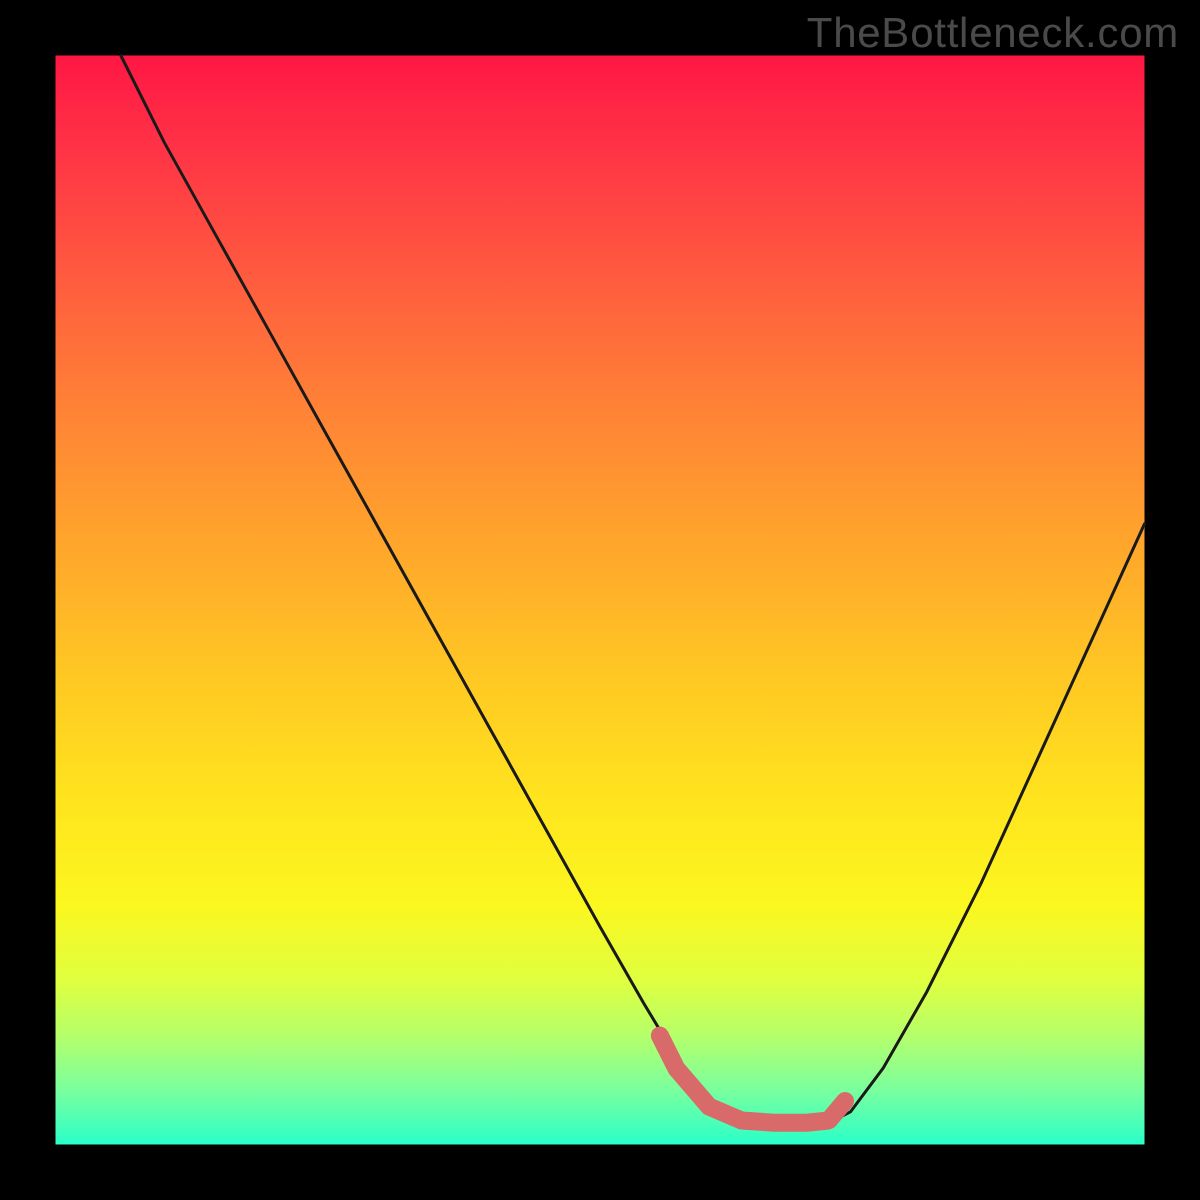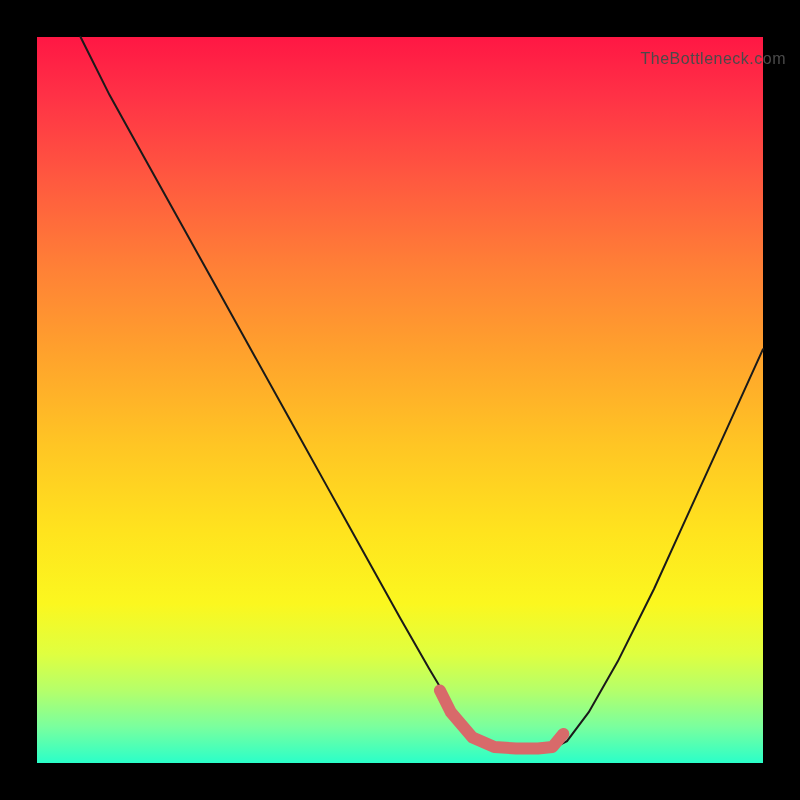--- a/index.html
+++ b/index.html
@@ -9,25 +9,24 @@
     background: #000;
     position: relative;
     overflow: hidden;
     font-family: Arial, Helvetica, sans-serif;
   }
   .watermark {
     position: absolute;
     top: 6px;
     right: 14px;
     color: #4a4a4a;
-    font-size: 16px;
+    font-size: 28px;
     font-weight: 500;
     letter-spacing: 0.5px;
     z-index: 5;
-    margin-top: 44px;
   }
   .plot-area {
     position: absolute;
     left: 37px;
     top: 37px;
     width: 726px;
     height: 726px;
     background: linear-gradient(to bottom,
       #ff1744 0%,
       #ff3146 8%,

